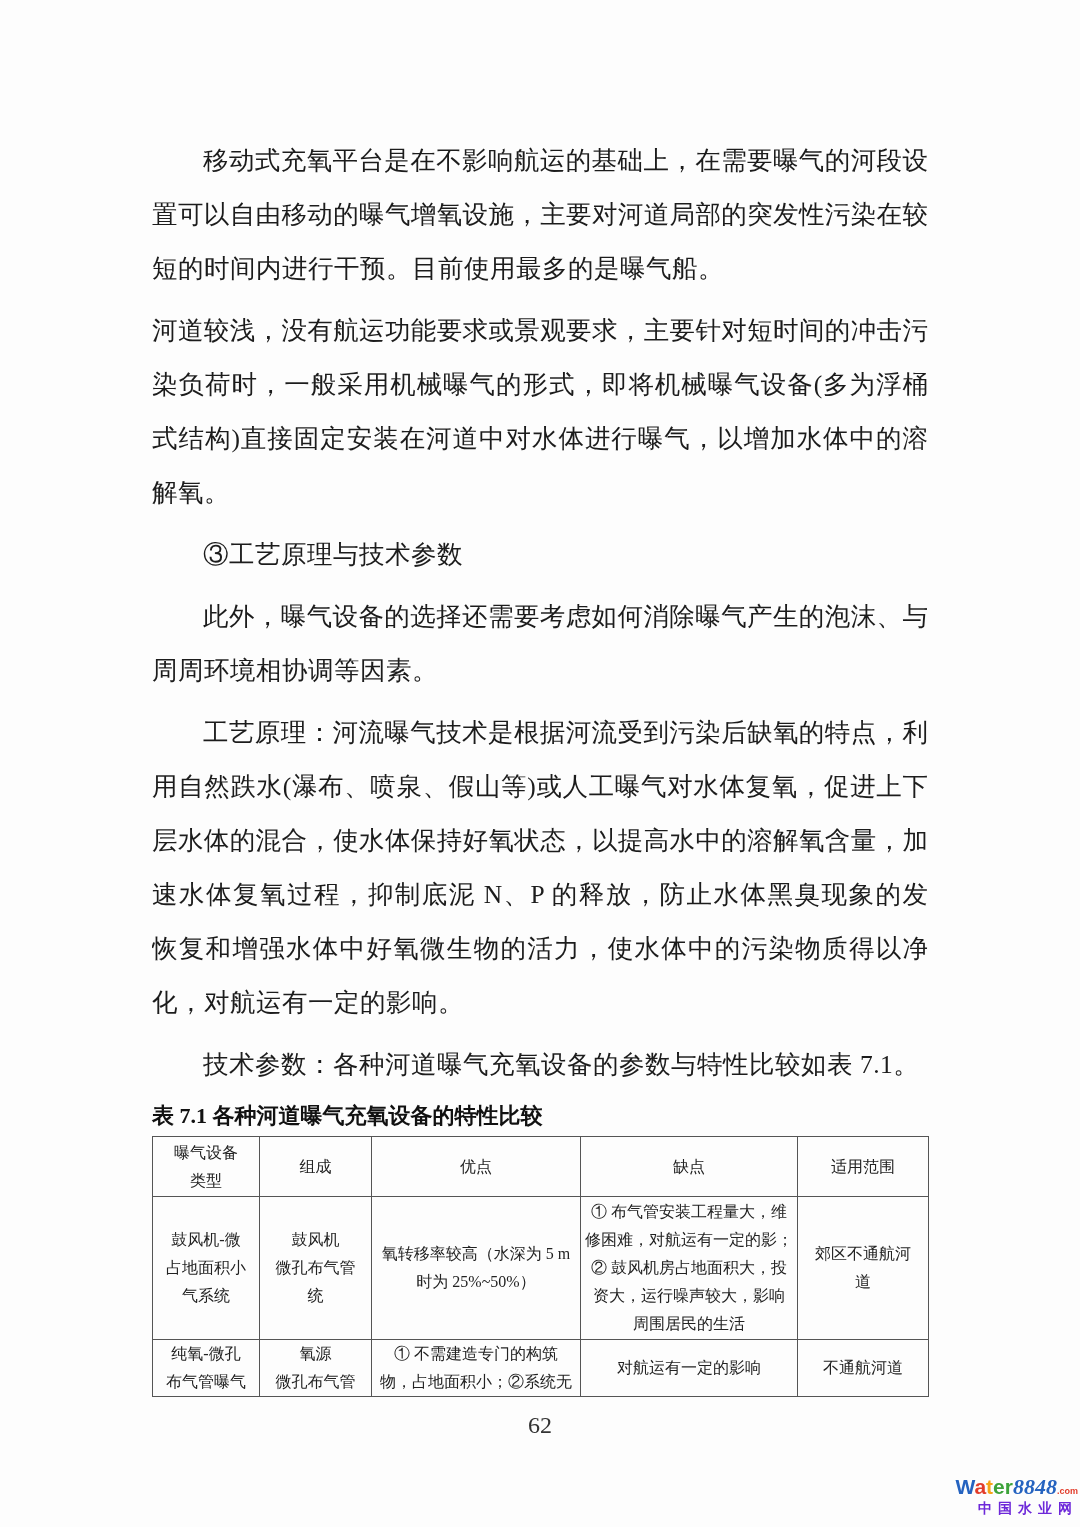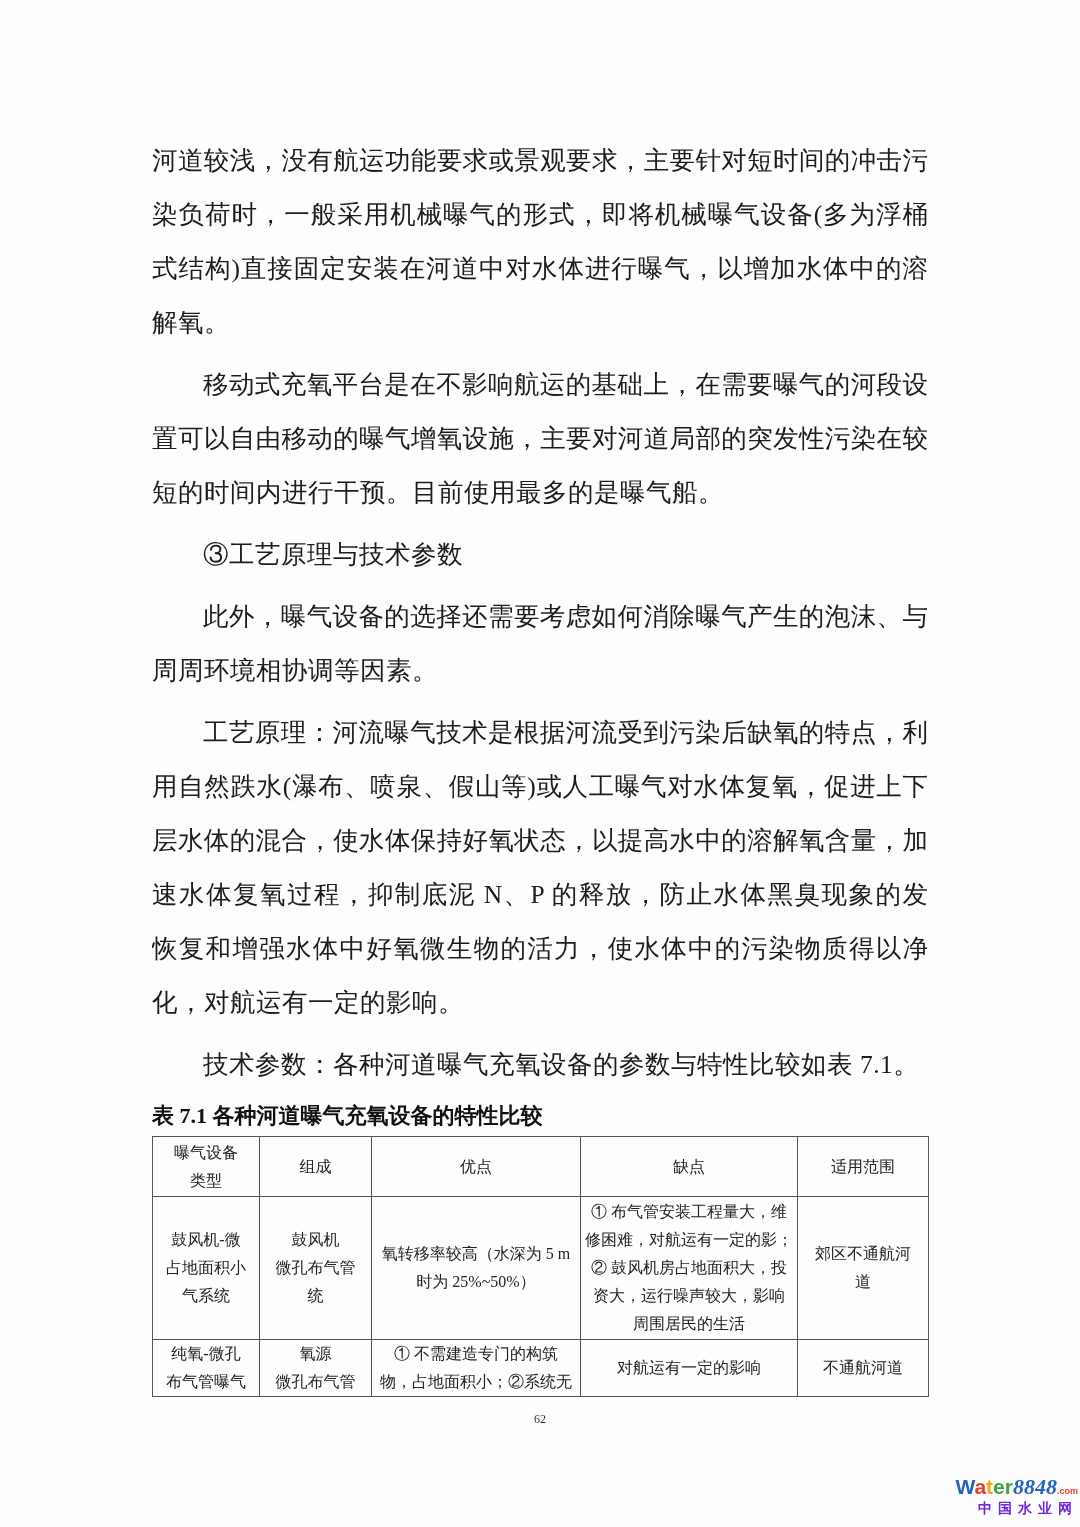--- a/index.html
+++ b/index.html
@@ -45,21 +45,21 @@
     font-size:16px;color:#222;
     text-align:center;vertical-align:middle;
   }
   table.cmp thead tr{height:60px;}
   table.cmp tbody tr:nth-child(1){height:143px;}
   table.cmp tbody tr:nth-child(2){height:57px;margin-left:25px;}
   .cell-line{line-height:28px;height:28px;white-space:nowrap;overflow:hidden;}
 
   .page-num{
     position:absolute;left:0;top:1412px;width:1080px;
-    text-align:center;font-size:12px;color:#333;
+    text-align:center;font-size:24px;color:#333;
   }
 
   .watermark{
     position:absolute;right:2px;top:1476px;width:132px;
     font-family:"Liberation Sans","DejaVu Sans",sans-serif;
     text-align:right;line-height:1;
   }
   .wm-row1{white-space:nowrap;}
   .wm-letter{font-weight:bold;font-size:21px;letter-spacing:0;}
   .wm-num{font-style:italic;font-weight:bold;font-size:22px;font-family:"Liberation Serif","DejaVu Serif",serif;}
@@ -67,29 +67,29 @@
   .wm-sub{margin-top:3px;font-weight:bold;font-size:14px;letter-spacing:6px;text-indent:6px;}
 </style>
 </head>
 <body>
 
 <div class="page">
 
   <div class="content">
     <div id="paragraphs">
         <div class="para">
+          <div class="line indent">移动式充氧平台是在不影响航运的基础上，在需要曝气的河段设</div>
+          <div class="line">置可以自由移动的曝气增氧设施，主要对河道局部的突发性污染在较</div>
+          <div class="line last">短的时间内进行干预。目前使用最多的是曝气船。</div>
+        </div>
+        <div class="para">
           <div class="line">河道较浅，没有航运功能要求或景观要求，主要针对短时间的冲击污</div>
           <div class="line">染负荷时，一般采用机械曝气的形式，即将机械曝气设备(多为浮桶</div>
           <div class="line">式结构)直接固定安装在河道中对水体进行曝气，以增加水体中的溶</div>
           <div class="line last">解氧。</div>
-        </div>
-        <div class="para">
-          <div class="line indent">移动式充氧平台是在不影响航运的基础上，在需要曝气的河段设</div>
-          <div class="line">置可以自由移动的曝气增氧设施，主要对河道局部的突发性污染在较</div>
-          <div class="line last">短的时间内进行干预。目前使用最多的是曝气船。</div>
         </div>
         <div class="para">
           <div class="line indent last">③工艺原理与技术参数</div>
         </div>
         <div class="para">
           <div class="line indent">此外，曝气设备的选择还需要考虑如何消除曝气产生的泡沫、与</div>
           <div class="line last">周周环境相协调等因素。</div>
         </div>
         <div class="para">
           <div class="line indent">工艺原理：河流曝气技术是根据河流受到污染后缺氧的特点，利</div>

